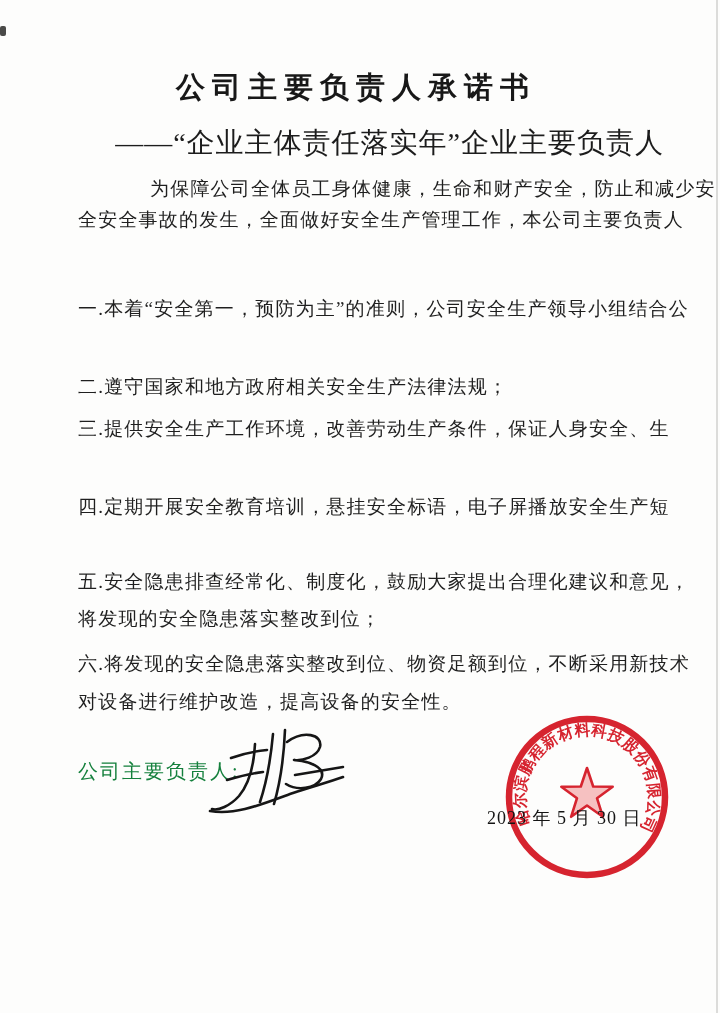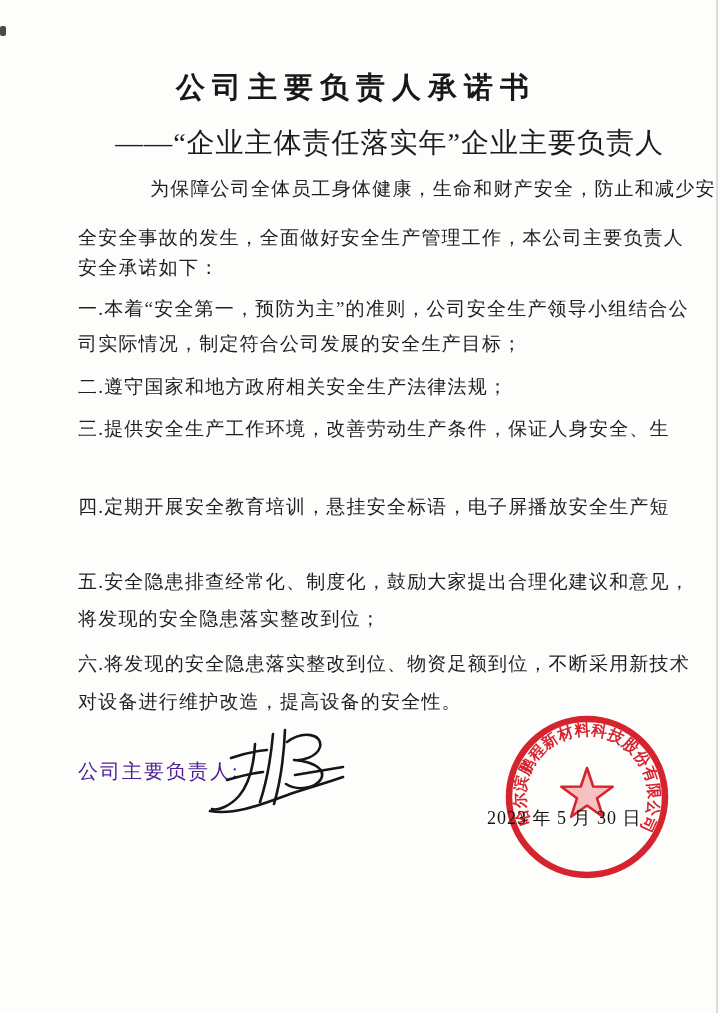--- a/index.html
+++ b/index.html
@@ -20,21 +20,21 @@
     position:absolute;top:124px;right:56px;
     font-size:28px;letter-spacing:1px;color:#1c1c1c;white-space:nowrap;
   }
   .bodyline{
     position:absolute;left:78px;
     font-size:19px;letter-spacing:1.2px;color:#1f1f1f;white-space:nowrap;
   }
   .indent{left:118px;margin-left:32px;}
   .sig-label{
     position:absolute;left:78px;top:758px;
-    font-size:20px;letter-spacing:2px;color:#4c1d95;white-space:nowrap;
+    font-size:20px;letter-spacing:2px;color:#15803d;white-space:nowrap;
   }
   .signature-svg{position:absolute;left:205px;top:726px;width:142px;height:94px;}
   .stamp-svg{position:absolute;left:502px;top:712px;width:170px;height:170px;}
   .doc-date{
     position:absolute;left:487px;top:806px;
     font-size:18px;letter-spacing:1px;color:#141414;white-space:nowrap;
     z-index:5;
   }
 </style>
 </head>
@@ -43,24 +43,22 @@
 <div class="page">
 
   <div class="scan-speck"></div>
   <div class="scan-edge"></div>
 
   <h1 class="doc-title">公司主要负责人承诺书</h1>
 
   <div class="doc-subtitle">——“企业主体责任落实年”企业主要负责人</div>
 
   <div class="bodyline indent" style="top:176px">为保障公司全体员工身体健康，生命和财产安全，防止和减少安</div>
-  <div class="bodyline" style="top:225px">全安全事故的发生，全面做好安全生产管理工作，本公司主要负责人</div>
-  <div class="bodyline" style="top:255px">安全承诺如下：</div>
+  <div class="bodyline" style="top:207px">全安全事故的发生，全面做好安全生产管理工作，本公司主要负责人</div>
   <div class="bodyline" style="top:296px">一.本着“安全第一，预防为主”的准则，公司安全生产领导小组结合公</div>
-  <div class="bodyline" style="top:331px">司实际情况，制定符合公司发展的安全生产目标；</div>
   <div class="bodyline" style="top:374px">二.遵守国家和地方政府相关安全生产法律法规；</div>
   <div class="bodyline" style="top:416px">三.提供安全生产工作环境，改善劳动生产条件，保证人身安全、生</div>
   <div class="bodyline" style="top:494px">四.定期开展安全教育培训，悬挂安全标语，电子屏播放安全生产短</div>
   <div class="bodyline" style="top:606px">将发现的安全隐患落实整改到位；</div>
   <div class="bodyline" style="top:569px">五.安全隐患排查经常化、制度化，鼓励大家提出合理化建议和意见，</div>
   <div class="bodyline" style="top:651px">六.将发现的安全隐患落实整改到位、物资足额到位，不断采用新技术</div>
   <div class="bodyline" style="top:689px">对设备进行维护改造，提高设备的安全性。</div>
 
   <div class="sig-label">公司主要负责人:</div>
 

